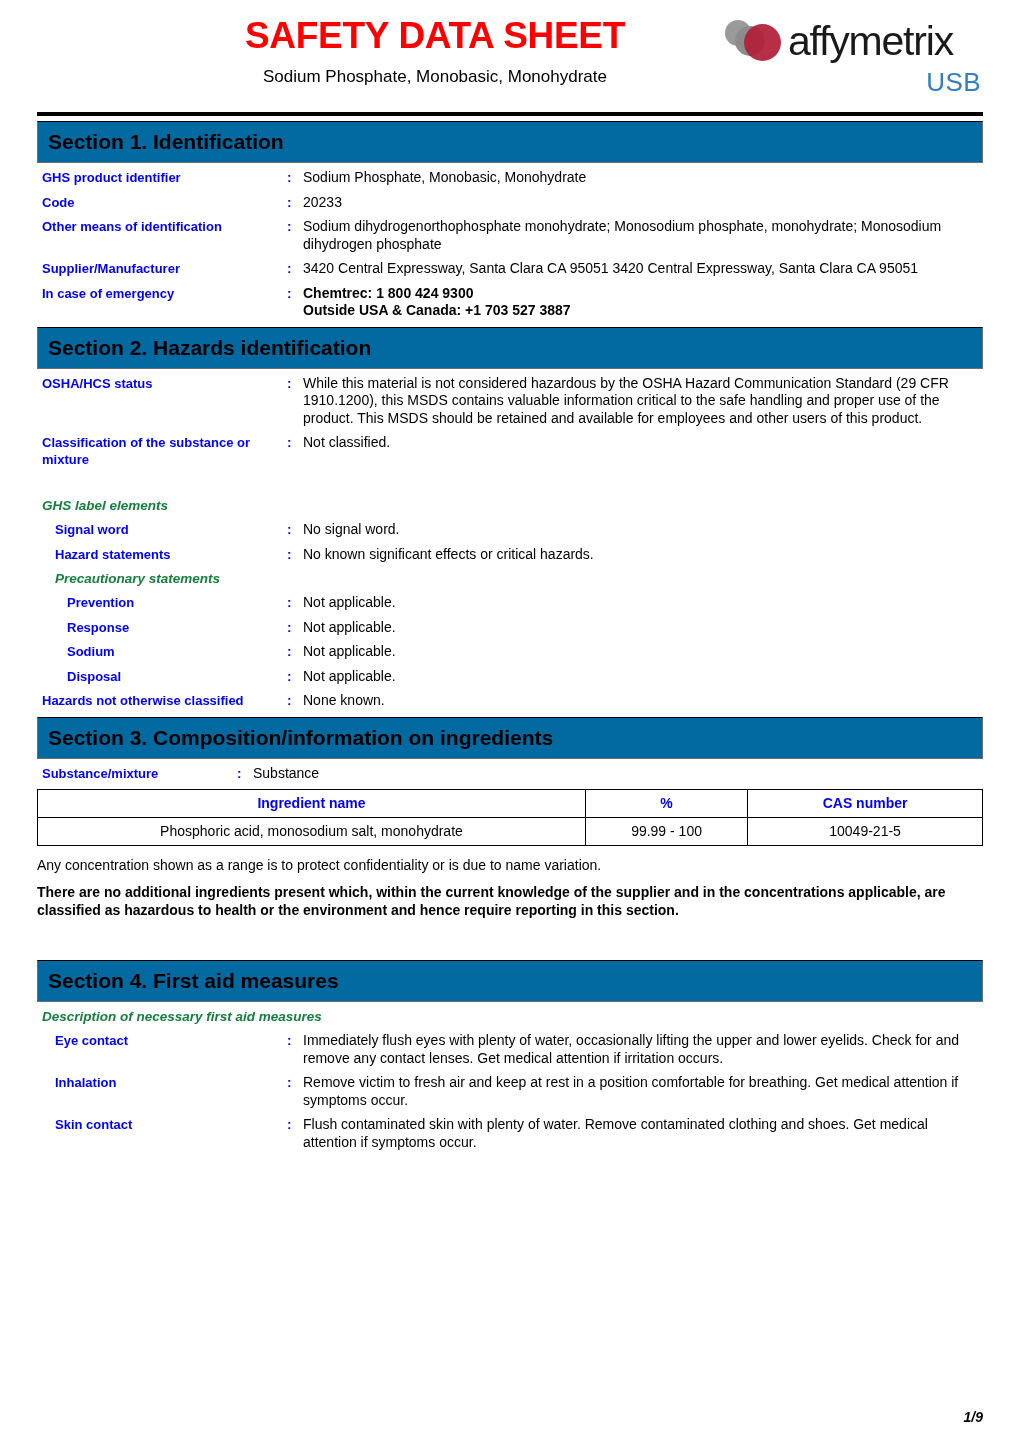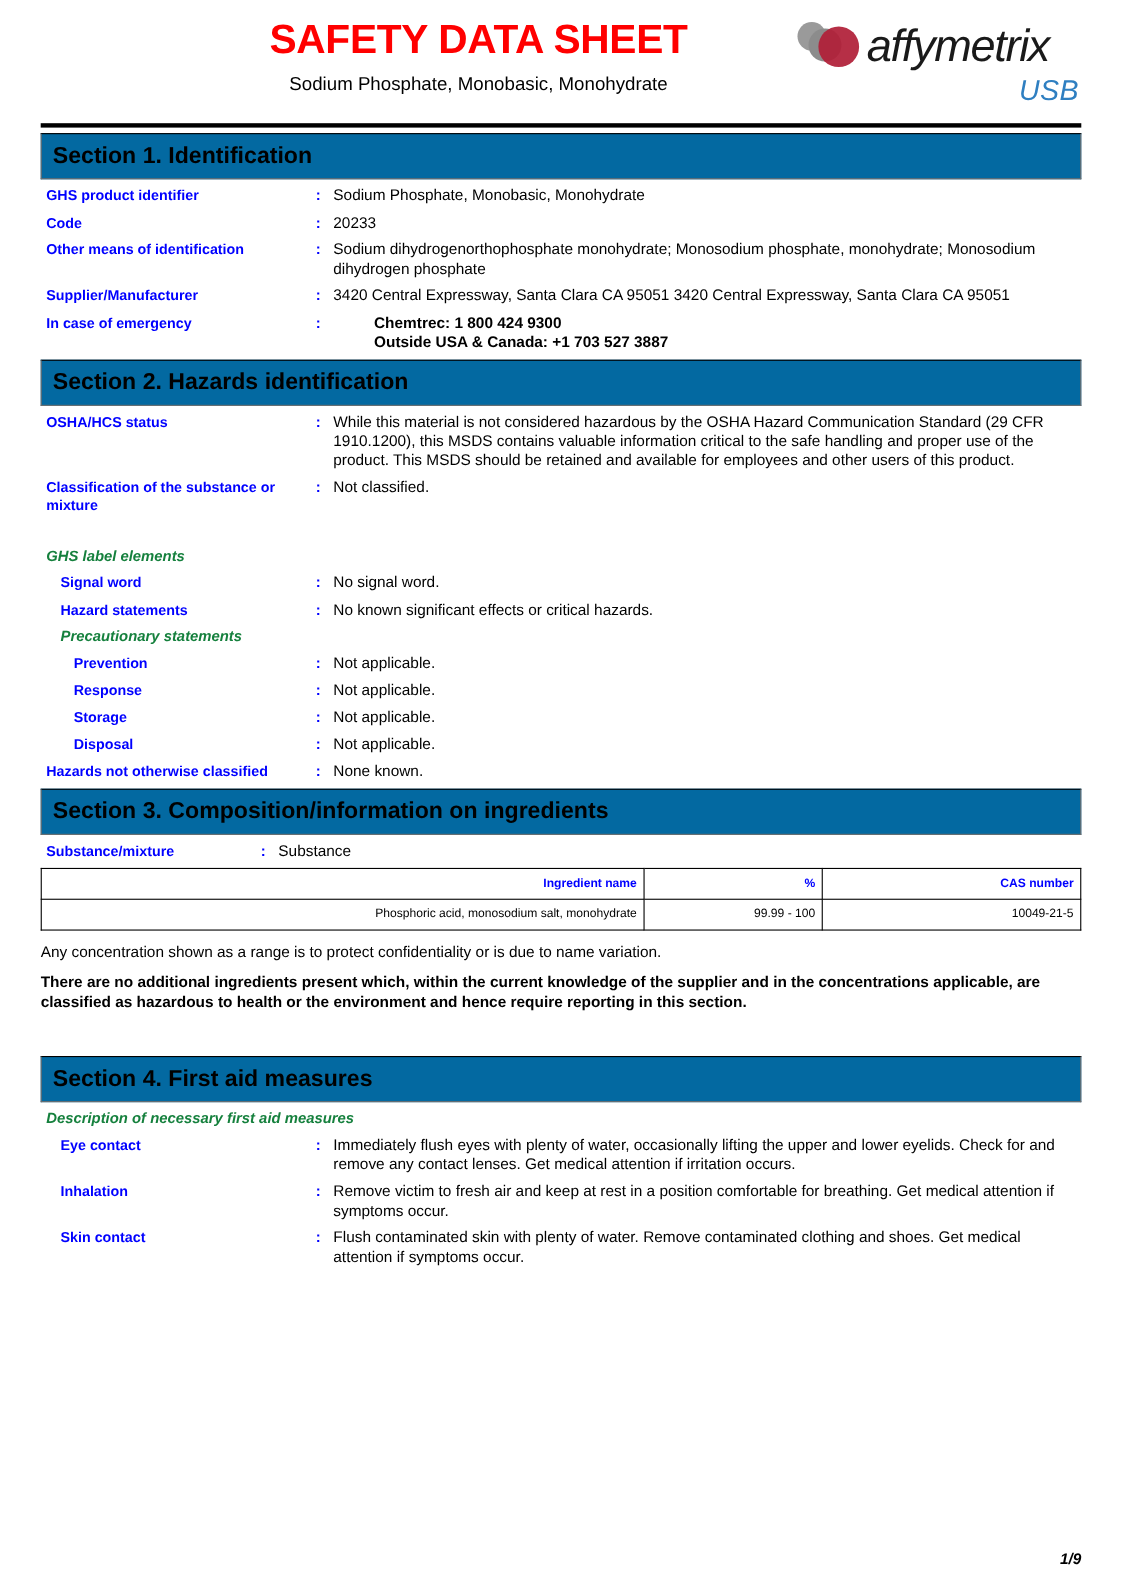--- a/index.html
+++ b/index.html
@@ -49,21 +49,20 @@
     line-height: 24px;
     margin-top: 7px;
   }
 
   .brand {
     position: absolute;
     right: 0px;
     top: 12px;
     width: 260px;
     height: 92px;
-    font-style: italic;
   }
   .brand-row {
     display: flex;
     align-items: center;
     height: 58px;
   }
   .brand-mark {
     position: relative;
     width: 62px;
     height: 50px;
@@ -156,21 +155,21 @@
     font-size: 13.5px;
     line-height: 17px;
   }
   .row-value {
     flex: 1;
     font-size: 14px;
     line-height: 17.5px;
     color: #000000;
     max-width: 660px;
   }
-  .row-value.bold { font-weight: bold; margin-left: 37px; }
+  .row-value.bold { font-weight: bold; }
 
   .group-label {
     color: #15803d;
     font-weight: bold;
     font-size: 13.5px;
     line-height: 17px;
     padding-left: 5px;
     margin-bottom: 7px;
     font-style: italic;
   }
@@ -181,23 +180,23 @@
   table.ingredients {
     width: 100%;
     border-collapse: collapse;
     margin-top: 7px;
     margin-bottom: 10px;
     table-layout: fixed;
   }
   table.ingredients th,
   table.ingredients td {
     border: 1px solid #000000;
-    text-align: right;
+    text-align: center;
     padding: 5px 6px;
-    font-size: 11px;
+    font-size: 14px;
     line-height: 17px;
     vertical-align: top;
   }
   table.ingredients th {
     color: #0000ff;
     font-weight: bold;
   }
   .col-name { width: 59%; }
   .col-pct  { width: 16.5%; }
   .col-cas  { width: 24.5%; }
@@ -321,21 +320,21 @@
       <div class="row-value">Not applicable.</div>
     </div>
 
     <div class="row">
       <div class="row-label ind2">Response</div>
       <div class="row-colon">:</div>
       <div class="row-value">Not applicable.</div>
     </div>
 
     <div class="row">
-      <div class="row-label ind2">Storage</div>
+      <div class="row-label ind2">Sodium</div>
       <div class="row-colon">:</div>
       <div class="row-value">Not applicable.</div>
     </div>
 
     <div class="row">
       <div class="row-label ind2">Disposal</div>
       <div class="row-colon">:</div>
       <div class="row-value">Not applicable.</div>
     </div>
 

